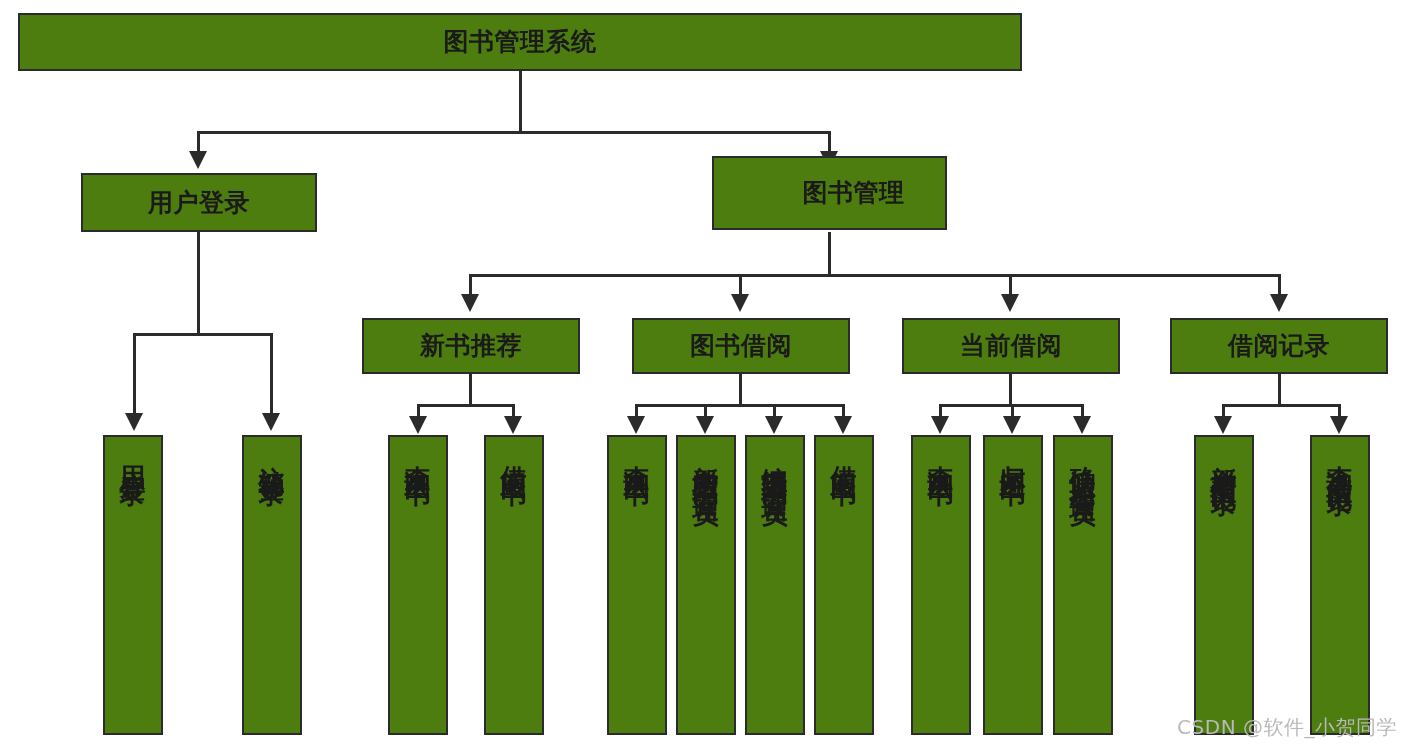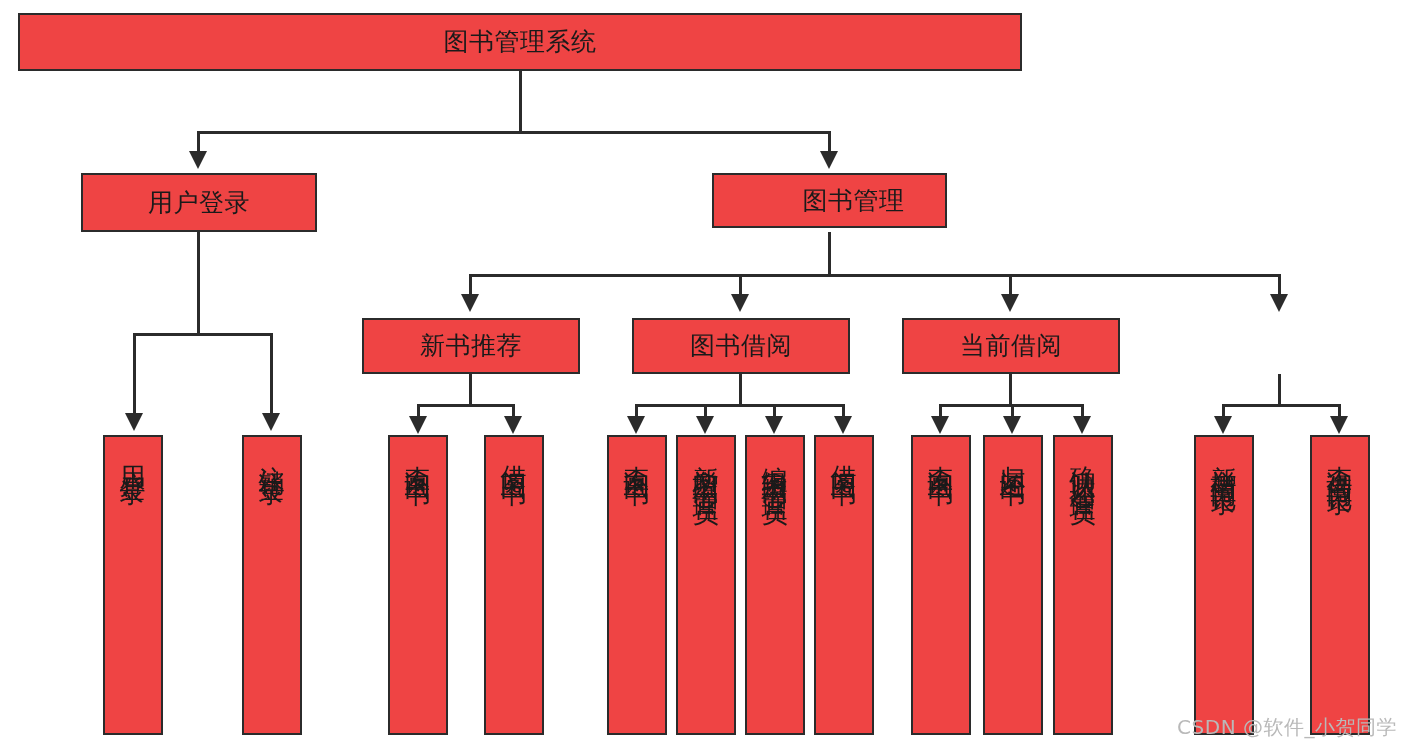--- a/index.html
+++ b/index.html
@@ -9,26 +9,27 @@
     font-family:"DejaVu Sans","Liberation Sans",sans-serif;
     overflow:hidden;
     position:relative;
   }
   #diagram{
     position:absolute;left:0;top:0;width:1405px;height:747px;
   }
   .node{
     position:absolute;
     box-sizing:border-box;
-    background:#ef4444;
+    background:#4d7c0f;
     border:2.5px solid #2b2b2b;
     display:flex;
     align-items:center;
     justify-content:center;
     color:#1a1a1a;
+    font-weight:bold;
   }
   .node .label{
     display:block;
     line-height:1.12;
     white-space:nowrap;
     text-align:center;
   }
   
   .node.h .label{
     font-size:25px;
@@ -89,21 +90,21 @@
   <div class="connector vline" style="left:197px;top:131px;width:3px;height:22px;"></div>
   <div class="arrow" style="left:189px;top:151px;"></div>
 
   <div class="connector vline" style="left:828px;top:131px;width:3px;height:22px;"></div>
   <div class="arrow" style="left:820px;top:151px;"></div>
 
   <div class="node h" style="left:81px;top:173px;width:236px;height:59px;">
     <span class="label">用户登录</span>
   </div>
 
-  <div class="node h" style="left:712px;top:173px;width:235px;height:55px;padding-left:48px;">
+  <div class="node h" style="left:712px;top:156px;width:235px;height:74px;padding-left:48px;">
     <span class="label">图书管理</span>
   </div>
 
   <div class="connector vline" style="left:197px;top:232px;width:3px;height:103px;"></div>
   <div class="connector hline" style="left:133px;top:333px;width:139px;height:3px;"></div>
   <div class="connector vline" style="left:133px;top:333px;width:3px;height:82px;"></div>
   <div class="arrow" style="left:125px;top:413px;"></div>
   <div class="connector vline" style="left:270px;top:333px;width:3px;height:82px;"></div>
   <div class="arrow" style="left:262px;top:413px;"></div>
 
@@ -120,20 +121,23 @@
 
   <div class="node h" style="left:632px;top:318px;width:218px;height:56px;">
     <span class="label">图书借阅</span>
   </div>
   <div class="node h" style="left:362px;top:318px;width:218px;height:56px;">
     <span class="label">新书推荐</span>
   </div>
   <div class="node h" style="left:902px;top:318px;width:218px;height:56px;">
     <span class="label">当前借阅</span>
   </div>
+  <div class="node h" style="left:1170px;top:318px;width:218px;height:56px;">
+    <span class="label">借阅记录</span>
+  </div>
 
   <div class="connector vline" style="left:469px;top:374px;width:3px;height:32px;"></div>
   <div class="connector hline" style="left:417px;top:404px;width:98px;height:3px;"></div>
   <div class="connector vline" style="left:417px;top:404px;width:3px;height:14px;"></div>
   <div class="arrow" style="left:409px;top:416px;"></div>
   <div class="connector vline" style="left:512px;top:404px;width:3px;height:14px;"></div>
   <div class="arrow" style="left:504px;top:416px;"></div>
 
   <div class="connector vline" style="left:739px;top:374px;width:3px;height:32px;"></div>
   <div class="connector hline" style="left:635px;top:404px;width:209px;height:3px;"></div>

